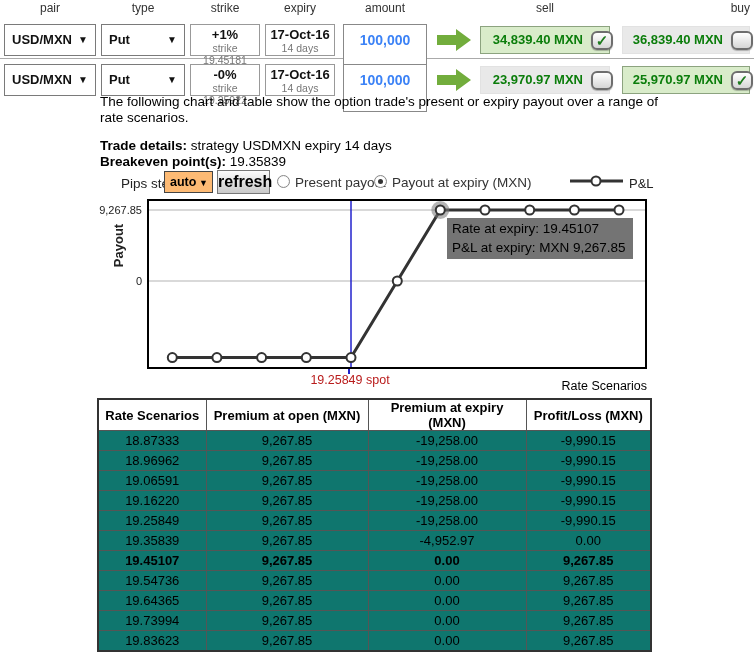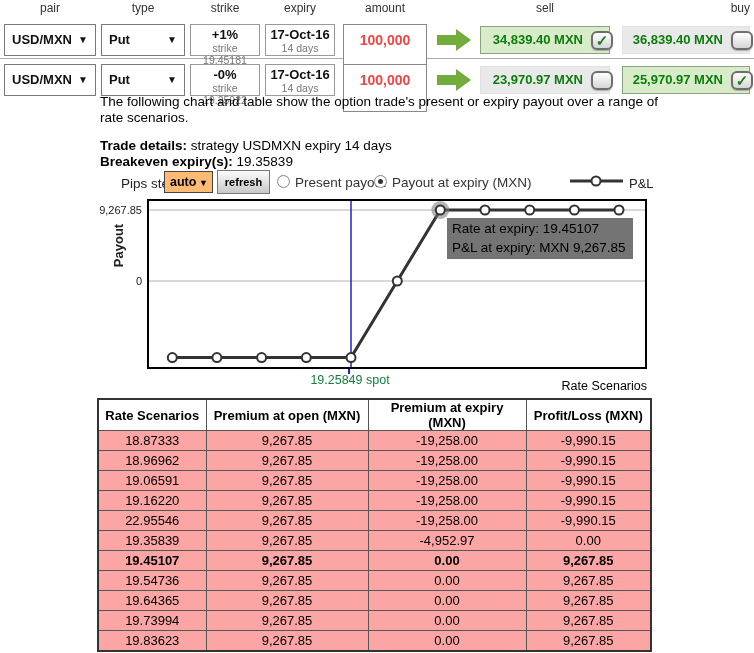--- a/index.html
+++ b/index.html
@@ -13,21 +13,21 @@
   .trow { position:absolute; left:0; width:754px; height:39px; }
   .trow.r1 { top:20px; border-bottom:1px solid #aaa; }
   .trow.r2 { top:60px; }
   .sel { position:absolute; top:4px; height:32px; border:1px solid #7a7a7a; background:#fff;
          font-size:13px; font-weight:bold; color:#111; line-height:30px; padding-left:7px; cursor:default; }
   .sel .caret { position:absolute; right:7px; top:0; font-size:10px; color:#111; }
   .box { position:absolute; top:4px; height:32px; border:1px solid #999; background:#fff; text-align:center; }
   .box .l1 { font-size:13px; font-weight:bold; color:#111; line-height:15px; margin-top:2px; }
   .box .l2 { font-size:10.5px; color:#777; line-height:12px; }
   .amountbox { position:absolute; top:4px; height:48px; border:1px solid #888; background:#fff;
-               font-size:14px; font-weight:bold; color:#ef4444; text-align:center; line-height:30px; }
+               font-size:14px; font-weight:bold; color:#3b82f6; text-align:center; line-height:30px; }
   .arrow { position:absolute; left:437px; top:8px; }
   .price { position:absolute; top:6px; height:28px; font-size:13px; font-weight:bold; color:#0b7d0b;
            line-height:26px; text-align:right; padding-right:26px; cursor:pointer; }
   .price.on  { background:#d9ecca; border:1px solid #8 fa; border:1px solid #8ca37f; }
   .price.off { background:#e9e9e9; border:1px solid #e2e2e2; }
   .price .cb { position:absolute; right:-4px; top:4px; width:22px; height:19px; border:2px solid #6e6e6e;
                border-radius:6px; background:linear-gradient(#ffffff,#d6d6d6);
                font-size:15px; font-weight:bold; color:#1d7a1d; line-height:16px; text-align:center;
                box-shadow:0 1px 1px rgba(0,0,0,0.25); }
   .price-sell { left:480px; width:130px; }
@@ -37,47 +37,47 @@
   .desc { position:absolute; left:100px; top:94px; width:574px; font-size:13.5px; color:#000; line-height:16px; }
   .detail-line { position:absolute; left:100px; font-size:13.5px; color:#000; }
   .detail-line b { font-weight:bold; }
 
   
   .ctl-label { position:absolute; left:121px; top:176px; font-size:13.5px; color:#222; }
   .mini-sel { position:absolute; left:164px; top:171px; width:49px; height:22px; border:1px solid #444;
               background:#fdba74; font-size:12.5px; font-weight:bold; line-height:20px; padding-left:5px; cursor:default; }
   .mini-sel .caret { position:absolute; right:4px; top:1px; font-size:9px; }
   .btn { position:absolute; left:217px; top:170px; width:53px; height:24px; border:1px solid #777;
-         background:linear-gradient(#fbfbfb,#c9c9c9); font-size:11px; font-weight:bold; color:#000;
+         background:linear-gradient(#fbfbfb,#c9c9c9); font-size:16px; font-weight:bold; color:#000;
          text-align:center; line-height:22px; cursor:pointer; }
   .radio { position:absolute; top:175px; width:13px; height:13px; border:1px solid #888; border-radius:50%;
            background:radial-gradient(#fff 55%, #ddd); }
   .radio.sel::after { content:""; position:absolute; left:3px; top:3px; width:5px; height:5px;
                       border-radius:50%; background:#333; }
   .radio-label { position:absolute; top:175px; font-size:13.5px; color:#333; }
 
   
   .legend { position:absolute; left:570px; top:174px; }
   .legend-text { position:absolute; left:629px; top:176px; font-size:13px; color:#222; }
 
   
   .ytick { position:absolute; font-size:11px; color:#222; text-align:right; width:60px; }
   .ylab { position:absolute; left:88px; top:238px; width:60px; text-align:center; font-size:13px; font-weight:bold;
           color:#222; transform:rotate(-90deg); }
   .chart { position:absolute; left:147px; top:199px; width:500px; height:170px; border:2px solid #000; background:#fff; }
   .tooltip { position:absolute; left:447px; top:218px; background:rgba(97,97,97,0.88); color:#000;
              font-size:13.5px; line-height:19px; padding:1px 7px 2px 5px; white-space:nowrap; }
   .spot-tick { position:absolute; left:348px; top:369px; width:2px; height:5px; background:#2222cc; }
-  .spot-label { position:absolute; left:280px; top:373px; width:140px; text-align:center; font-size:12.5px; color:#15803d; }
+  .spot-label { position:absolute; left:280px; top:373px; width:140px; text-align:center; font-size:12.5px; color:#b91c1c; }
   .xlab { position:absolute; left:500px; top:379px; width:147px; text-align:right; font-size:12.5px; color:#000; }
 
   
   .scen { position:absolute; left:97px; top:398px; border-collapse:collapse; border:2px solid #333; }
   .scen th { border:1px solid #555; font-size:13px; font-weight:bold; color:#000; height:21px; padding:0 6px; text-align:center; background:#fff; }
-  .scen td { border:1px solid #555; font-size:13px; color:#000; height:20px; padding:0 6px; text-align:center; background:#fca5a5; }
+  .scen td { border:1px solid #555; font-size:13px; color:#000; height:20px; padding:0 6px; text-align:center; background:#0f766e; }
   .scen tr.hl td { font-weight:bold; }
   .scen col.c0 { width:108px; } .scen col.c1 { width:162px; } .scen col.c2 { width:158px; } .scen col.c3 { width:125px; }
 </style>
 </head>
 <body>
 
 <div class="screen">
 
   <span class="col-label" style="left:4px;width:92px;">pair</span>
   <span class="col-label" style="left:101px;width:84px;">type</span>
@@ -152,21 +152,21 @@
       <span class="cb">✓</span>
     </div>
   </div>
 
   <div class="desc">The following chart and table show the option trade's present or expiry payout over a range of rate scenarios.</div>
 
   <div class="detail-line" style="top:138px;">
     <b>Trade details:</b><span> strategy USDMXN expiry 14 days</span>
   </div>
   <div class="detail-line" style="top:154px;">
-    <b>Breakeven expiry(s):</b><span> 19.35839</span>
+    <b>Breakeven point(s):</b><span> 19.35839</span>
   </div>
 
   <span class="ctl-label">Pips step:</span>
   <div class="mini-sel">
     <span>auto</span>
     <span class="caret">▼</span>
   </div>
   <div class="btn">refresh</div>
   <span class="radio" style="left:277px;"></span>
   <span class="radio-label" style="left:295px;">Present payout</span>
@@ -246,21 +246,21 @@
           <td>-19,258.00</td>
           <td>-9,990.15</td>
         </tr>
         <tr>
           <td>19.16220</td>
           <td>9,267.85</td>
           <td>-19,258.00</td>
           <td>-9,990.15</td>
         </tr>
         <tr>
-          <td>22.95546</td>
+          <td>19.25849</td>
           <td>9,267.85</td>
           <td>-19,258.00</td>
           <td>-9,990.15</td>
         </tr>
         <tr>
           <td>19.35839</td>
           <td>9,267.85</td>
           <td>-4,952.97</td>
           <td>0.00</td>
         </tr>

